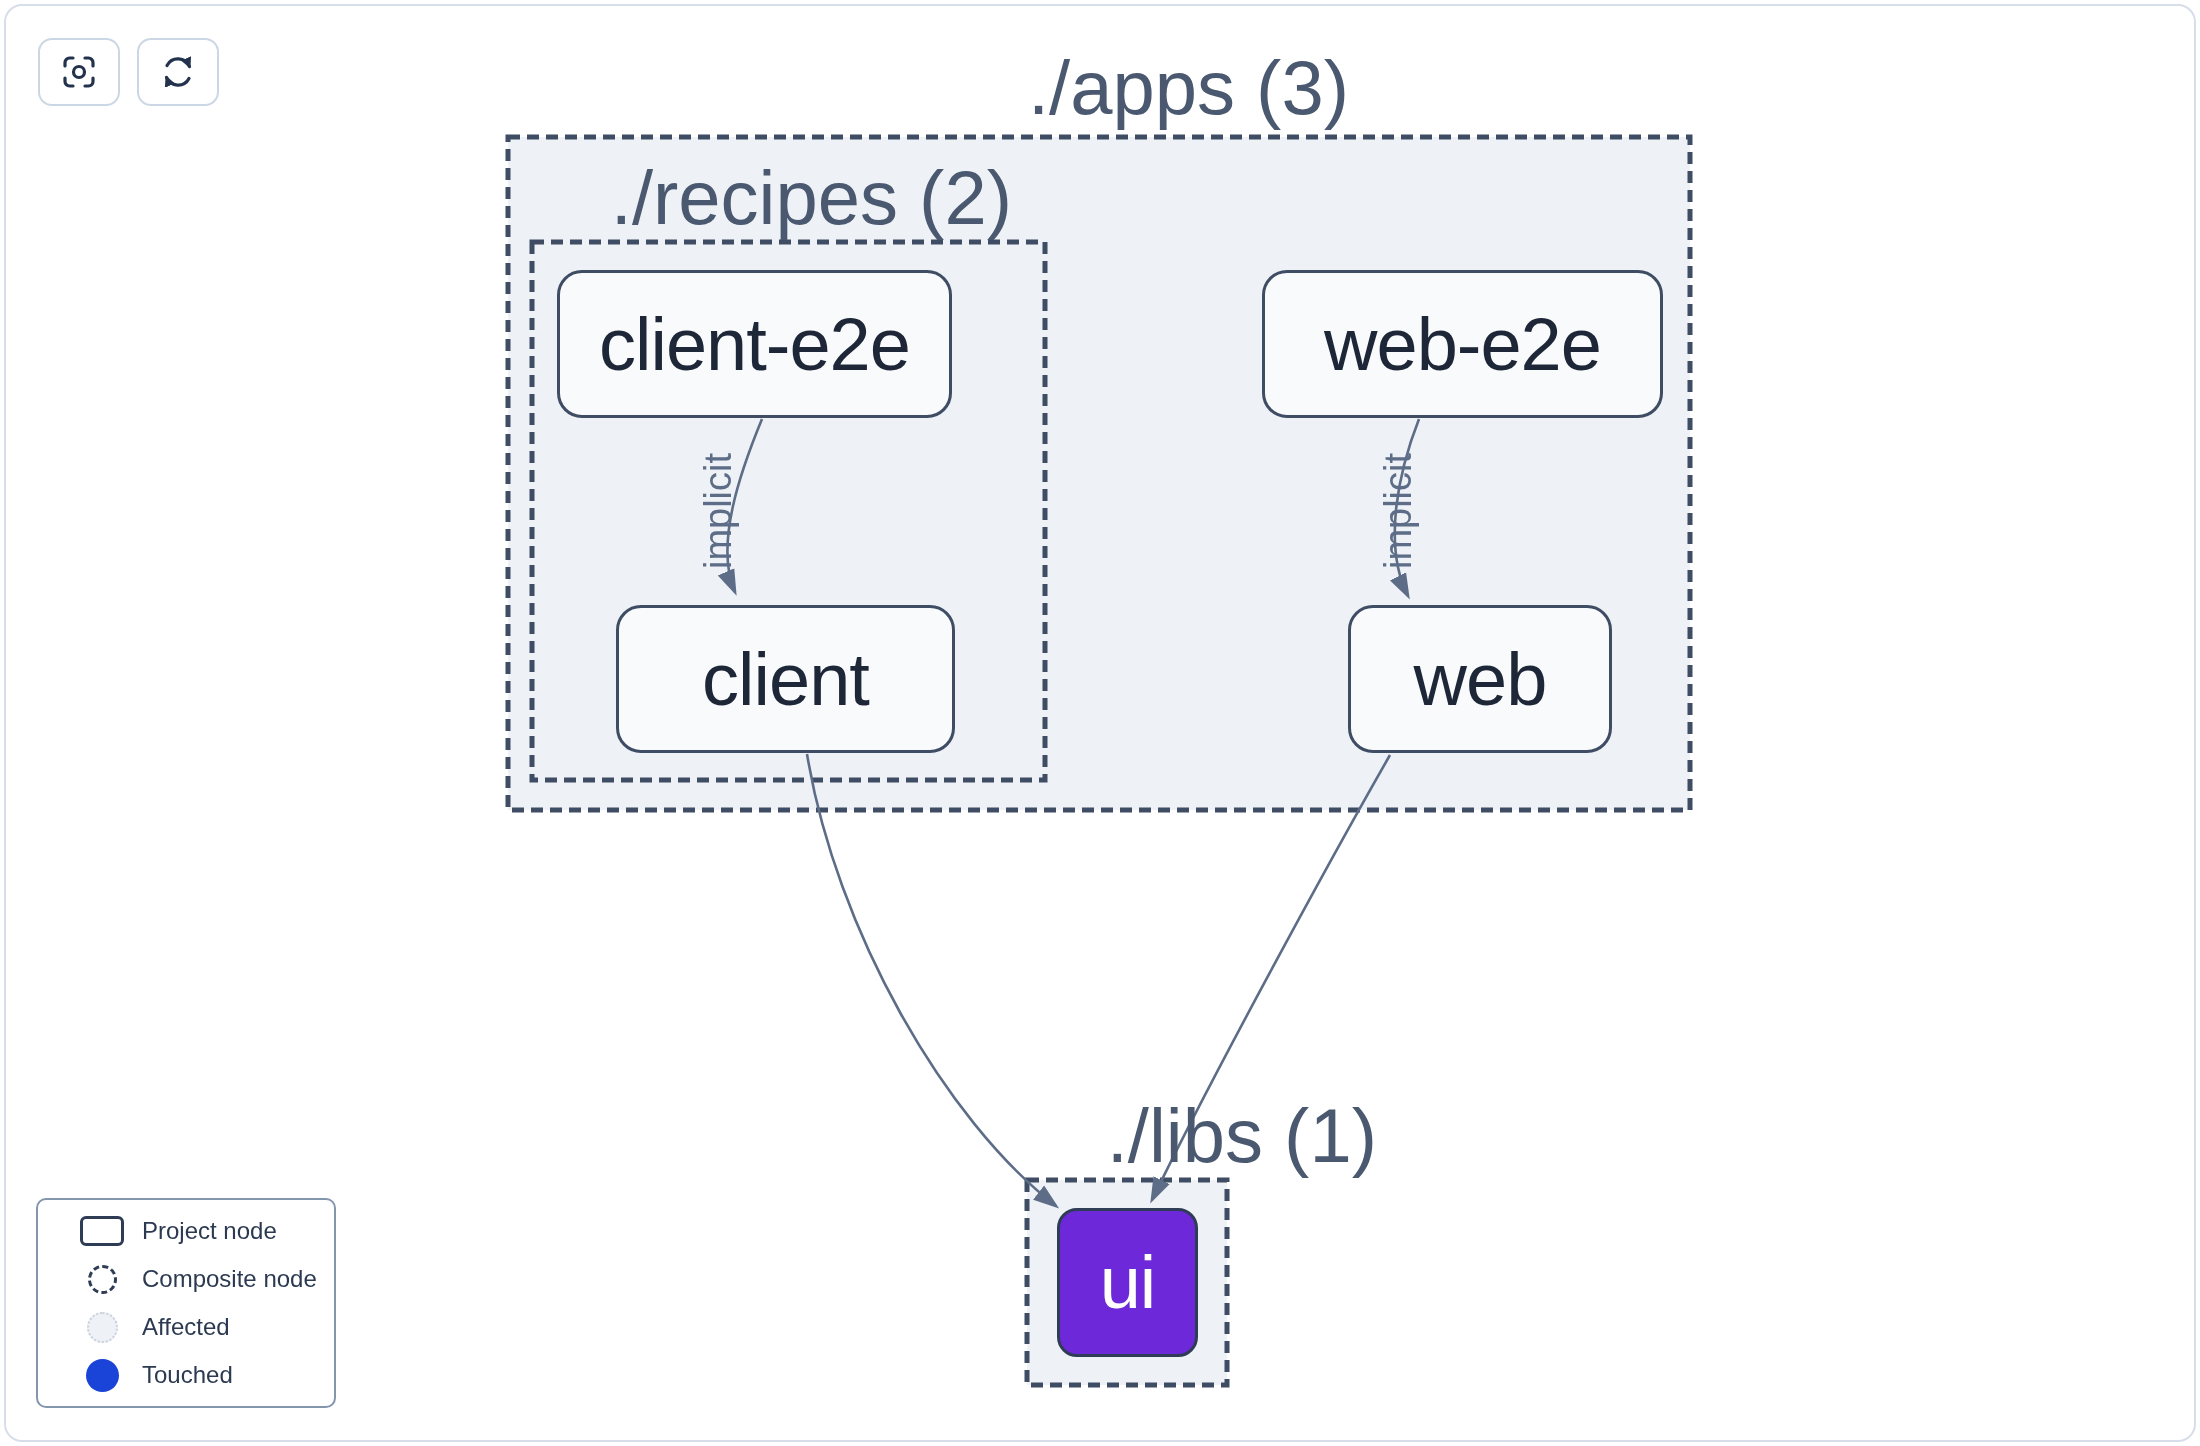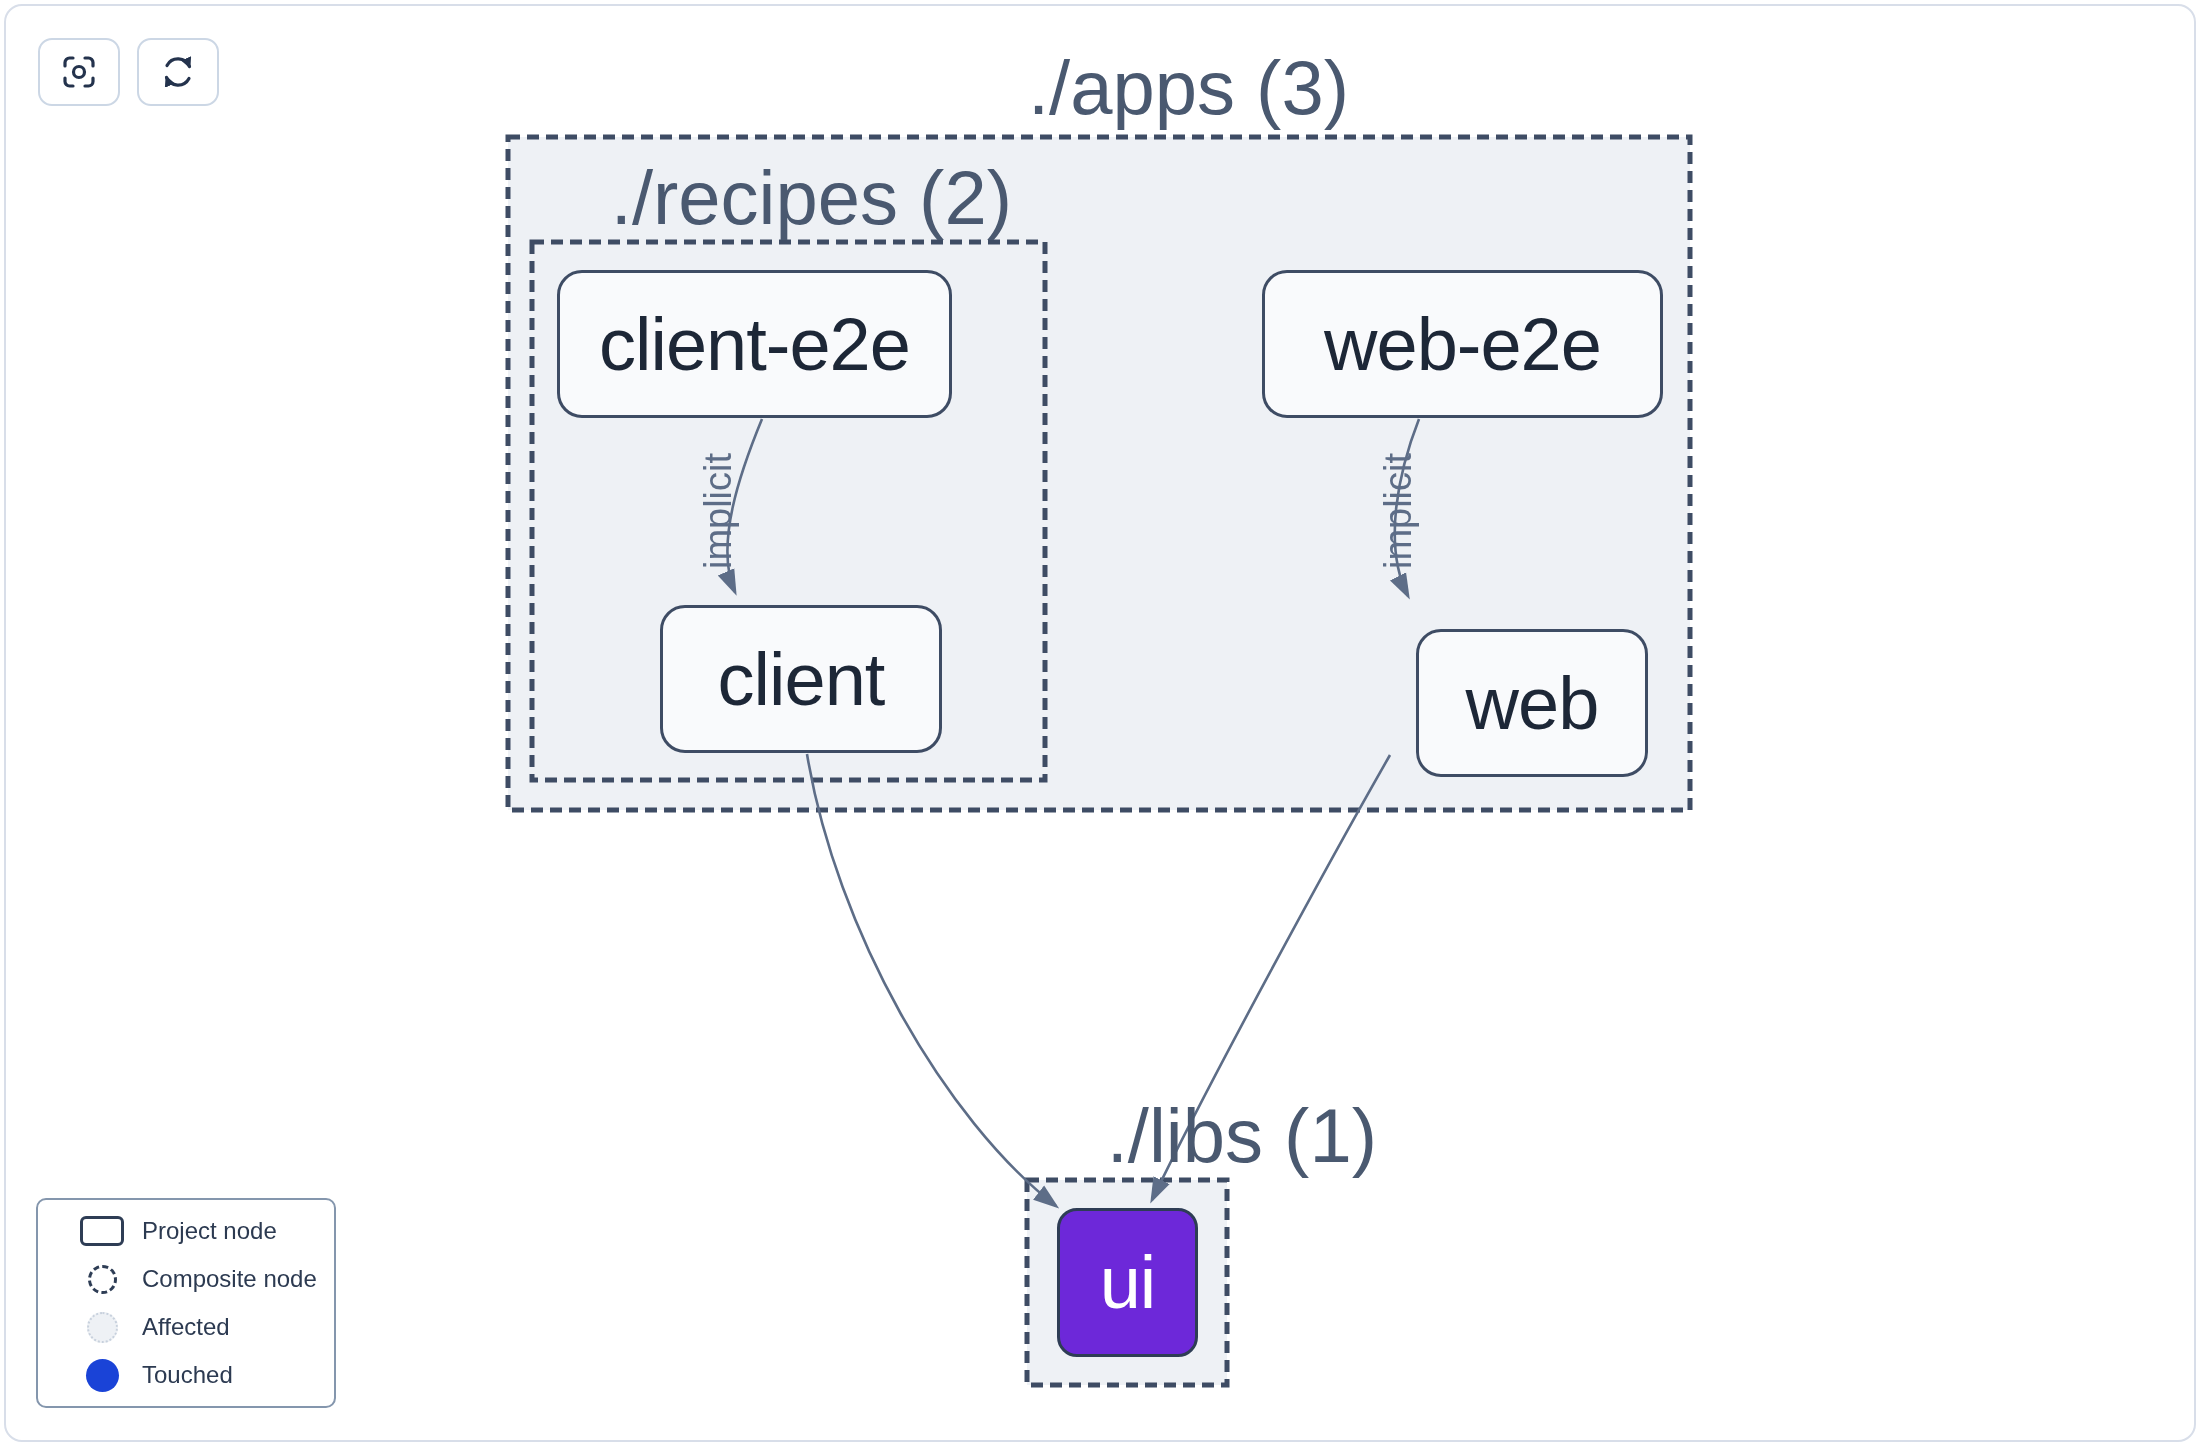--- a/index.html
+++ b/index.html
@@ -93,22 +93,22 @@
       <path d="M 31 26.5 A 12.5 12.5 0 0 1 8.5 25.5" marker-end="url(#miniarrow)"></path>
     </svg>
   </div>
 
   <div class="composite-title" style="left:849px;top:46px;width:500px;">./apps (3)</div>
   <div class="composite-title" style="left:512px;top:156px;width:500px;">./recipes (2)</div>
   <div class="composite-title" style="left:877px;top:1094px;width:500px;">./libs (1)</div>
 
   <div class="node" style="left:557px;top:270px;width:395px;height:148px;">client-e2e</div>
   <div class="node" style="left:1262px;top:270px;width:401px;height:148px;">web-e2e</div>
-  <div class="node" style="left:660px;top:605px;width:282px;height:148px;text-align:right;">client</div>
-  <div class="node" style="left:1416px;top:605px;width:232px;height:148px;margin-top:24px;">web</div>
+  <div class="node" style="left:616px;top:605px;width:339px;height:148px;text-align:right;">client</div>
+  <div class="node" style="left:1348px;top:605px;width:264px;height:148px;">web</div>
   <div class="node touched" style="left:1057px;top:1208px;width:141px;height:149px;">ui</div>
 
   <div class="edge-label" style="left:608px;top:488px;">implicit</div>
   <div class="edge-label" style="left:1288px;top:488px;">implicit</div>
 
   <div class="legend">
     <div class="legend-row">
       <span class="legend-swatch-wrap">
           <span class="sw-project"></span>
         </span>

